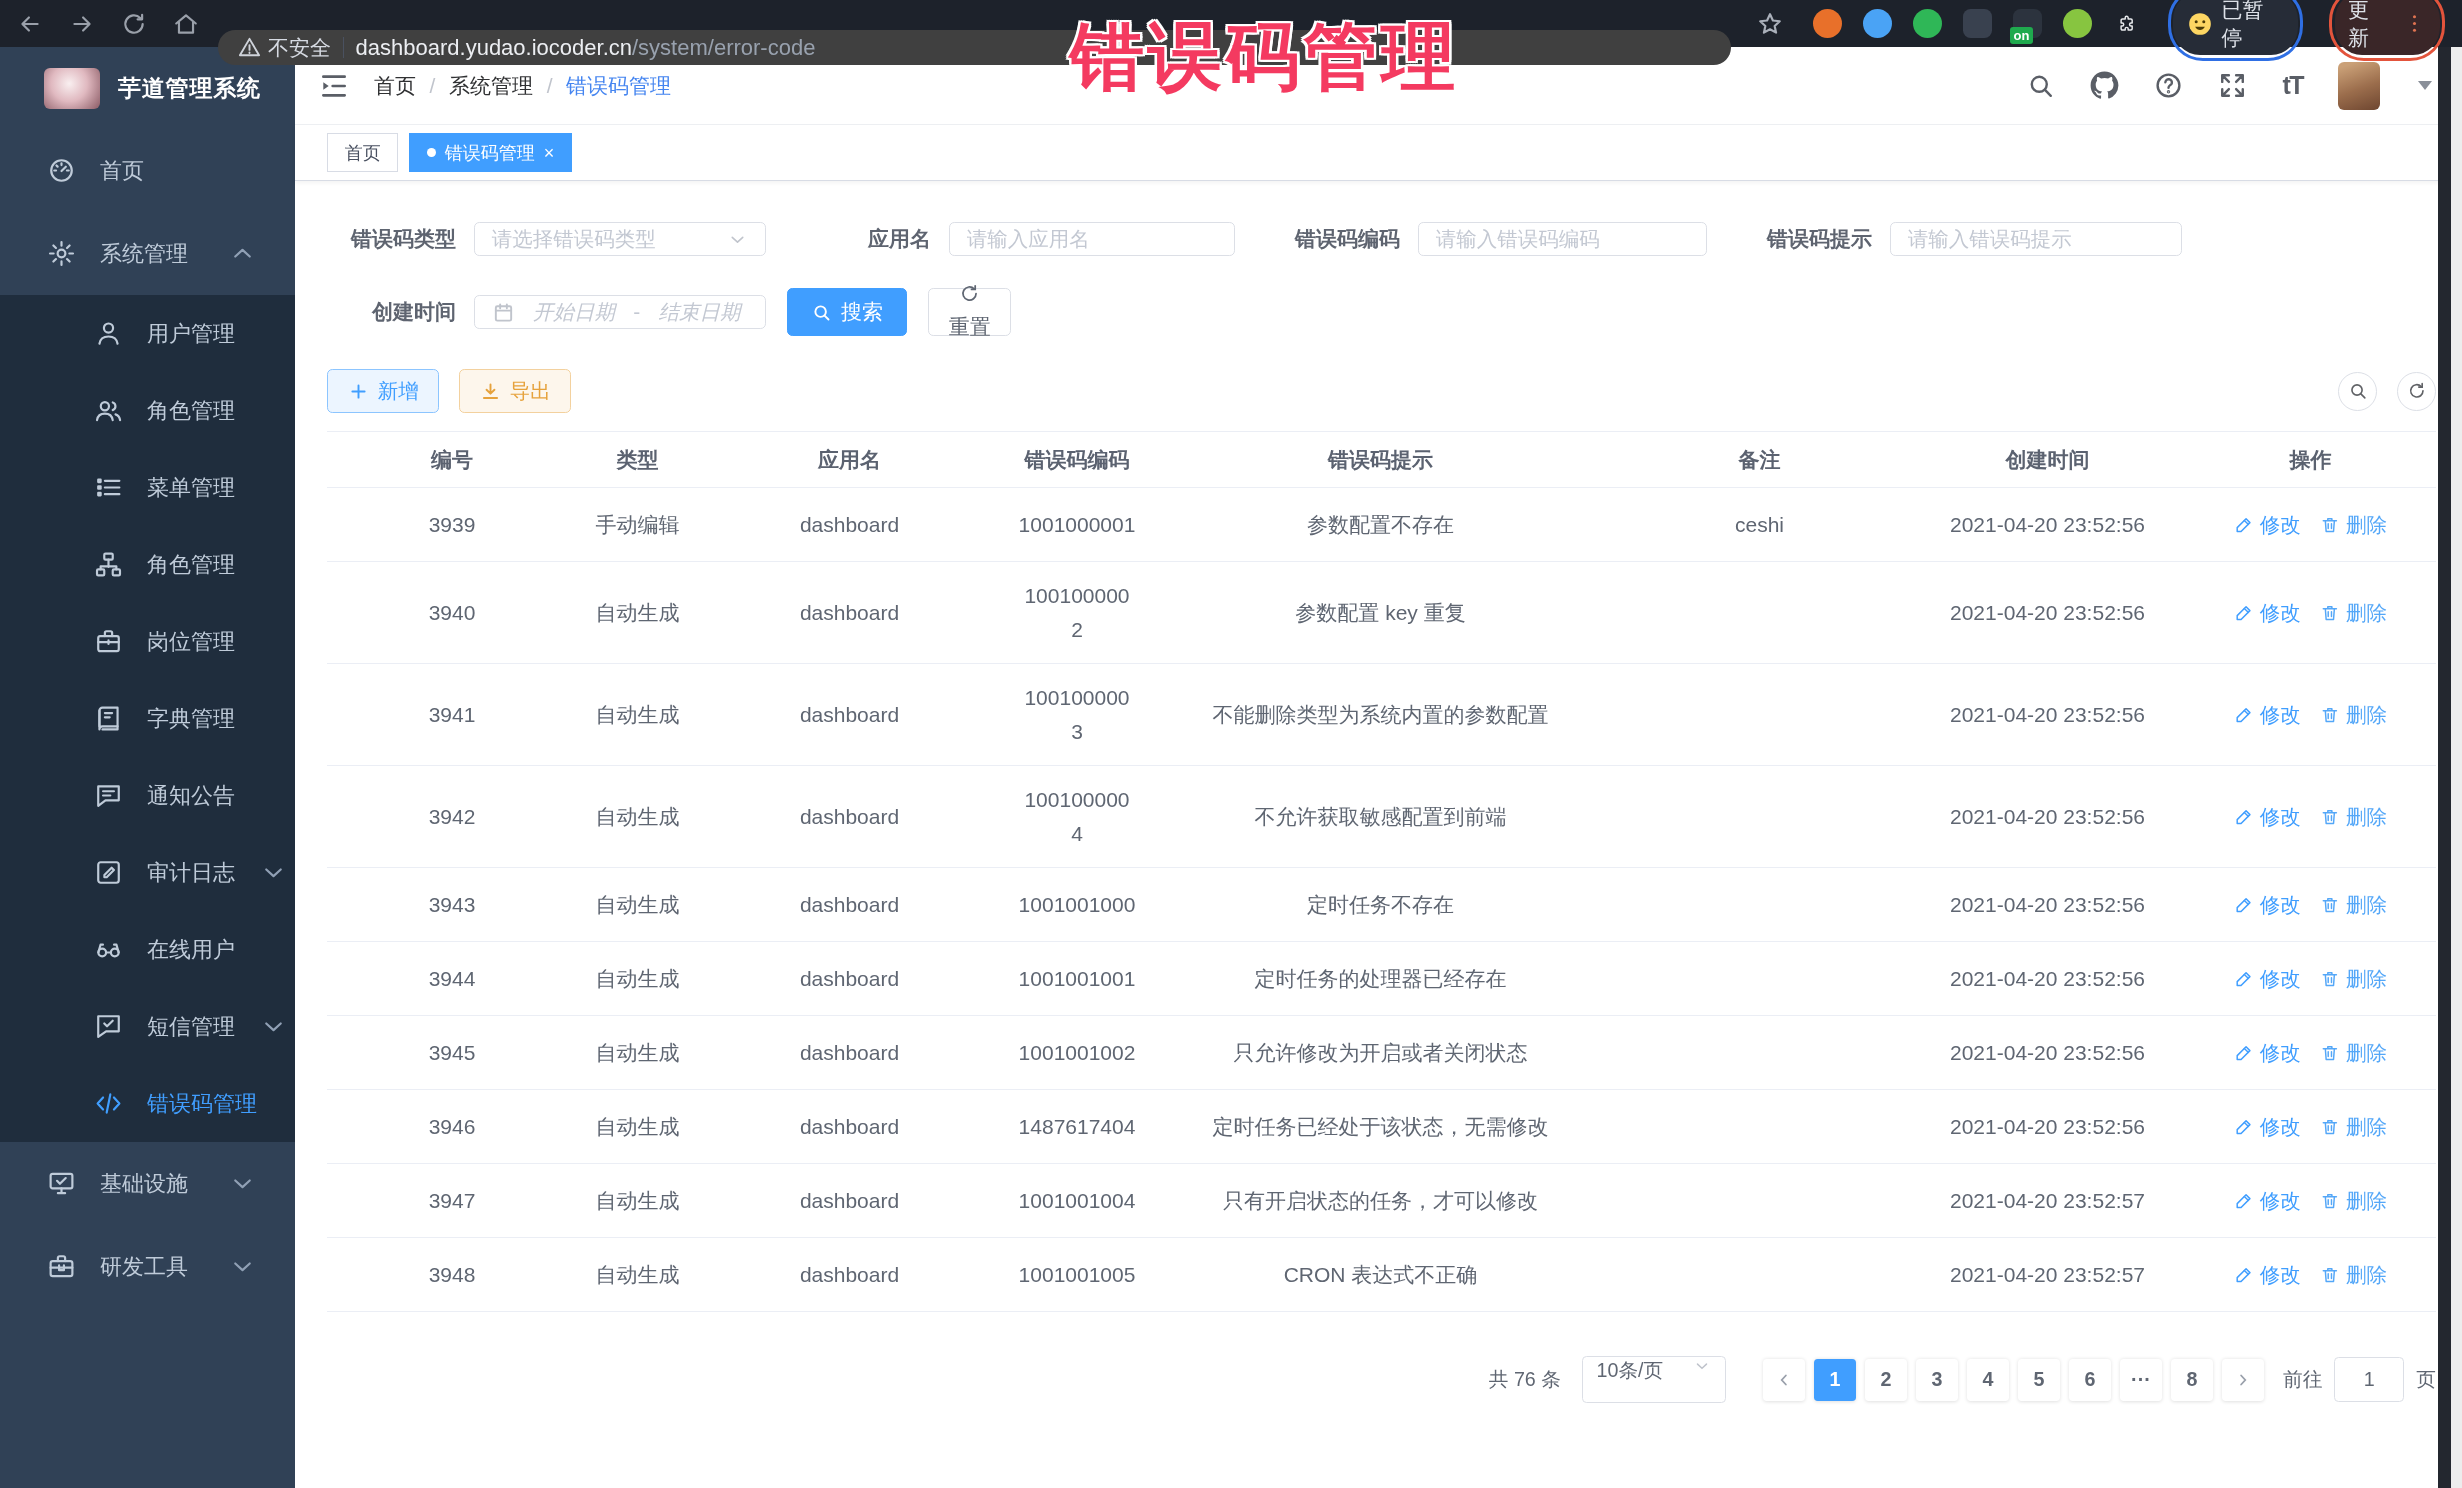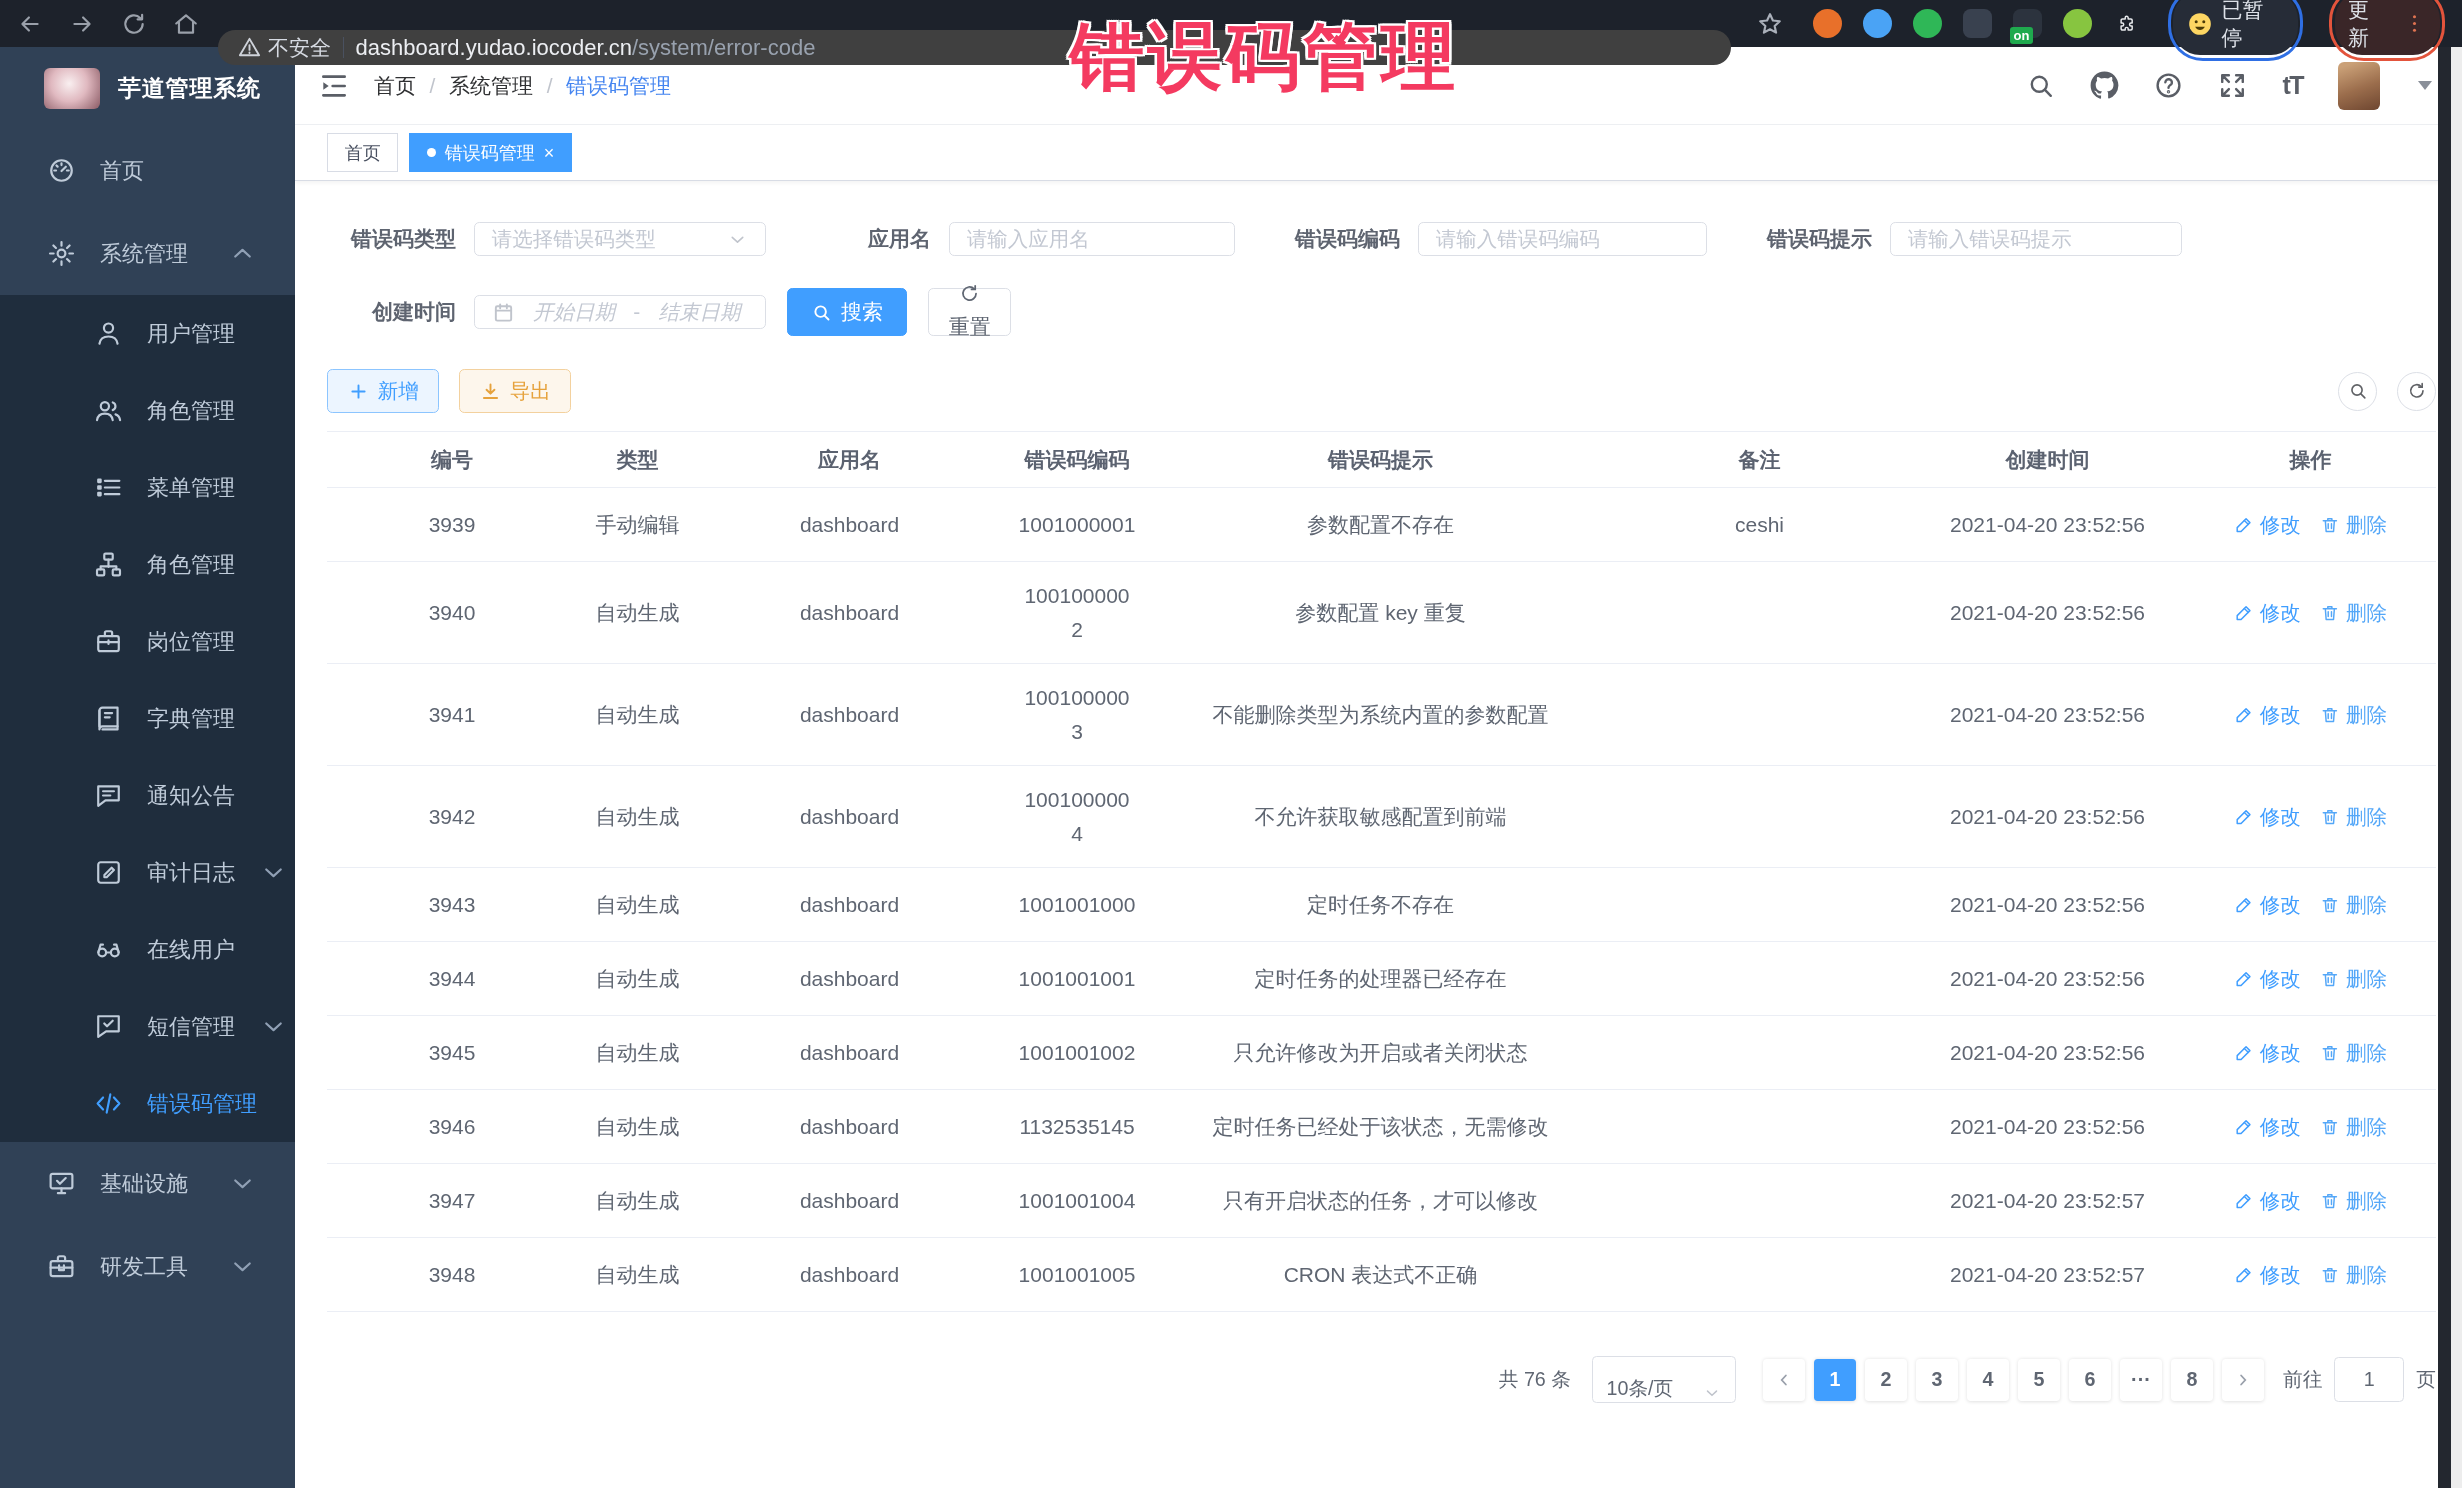--- a/index.html
+++ b/index.html
@@ -107,21 +107,21 @@
   .trow.tall { min-height:102px; }
   .code-cell { line-height:1.6; }
   .ops { display:flex; align-items:center; justify-content:center; gap:19.7px; }
   .ops a { color:#409eff; display:inline-flex; align-items:center; gap:6px; font-size:20.5px; cursor:pointer; text-decoration:none; white-space:nowrap; }
   .ops a.del { color:#54a7f8; }
   .ops .ic svg { width:19.7px; height:19.7px; }
 
   
   .pagination { margin-top:44px; display:flex; align-items:center; justify-content:flex-end; gap:9px; font-size:19.7px; color:#5f6672; }
   .p-total { margin-right:12px; }
-  .p-size { width:144px; height:47px; border:1.5px solid #dcdfe6; border-radius:4.5px; display:flex; align-items:flex-end; padding:0 13.6px; margin-right:18px; background:#fff; cursor:pointer; }
+  .p-size { width:144px; height:47px; border:1.5px solid #dcdfe6; border-radius:4.5px; display:flex; align-items:flex-start; padding:0 13.6px; margin-right:28px; background:#fff; cursor:pointer; }
   .p-size .sel-chev svg { width:18px; height:18px; }
   .p-btn { min-width:42px; height:42px; border-radius:3.8px; background:#fff; box-shadow:0 0.8px 3.8px rgba(0,0,0,.12); display:flex; align-items:center; justify-content:center; font-size:19.7px; font-weight:600; color:#5f6672; cursor:pointer; }
   .p-btn.active { background:#409eff; color:#fff; }
   .p-btn.nav { color:#9aa0ab; }
   .p-btn.nav svg { width:18px; height:18px; }
   .p-goto { display:flex; align-items:center; gap:12px; margin-left:10px; }
   .p-goto input { width:70px; height:45px; border:1.5px solid #dcdfe6; border-radius:4.5px; text-align:center; font-size:19.7px; color:#5f6672; outline:none; font-family:inherit; }
 
   
   .graffiti { position:absolute; left:1070px; top:7.6px; z-index:60; font-size:74px; font-weight:800; letter-spacing:3.8px; color:#f43a60; white-space:nowrap;
@@ -709,21 +709,21 @@
                     <svg viewBox="0 0 24 24" fill="none" stroke="currentColor" stroke-width="1.8" stroke-linecap="round" stroke-linejoin="round">
                       <path d="M4 7h16M9.5 7V4.5h5V7M6.5 7l1 13h9l1-13M10 10.8v5.7M14 10.8v5.7"></path>
                     </svg>
                   </span>删除</a>
               </div>
             </div>
             <div class="trow">
               <div>3946</div>
               <div>自动生成</div>
               <div>dashboard</div>
-              <div class="code-cell">1132535145</div>
+              <div class="code-cell">1487617404</div>
               <div>定时任务已经处于该状态，无需修改</div>
               <div></div>
               <div>2021-04-20 23:52:56</div>
               <div class="ops">
                 <a><span class="ic">
                     <svg viewBox="0 0 24 24" fill="none" stroke="currentColor" stroke-width="1.8" stroke-linecap="round" stroke-linejoin="round">
                       <path d="M14.7 4.6l4.7 4.7L8.6 20.1H3.9v-4.7z"></path>
                       <path d="M12.6 6.7l4.7 4.7"></path>
                     </svg>
                   </span>修改</a>

